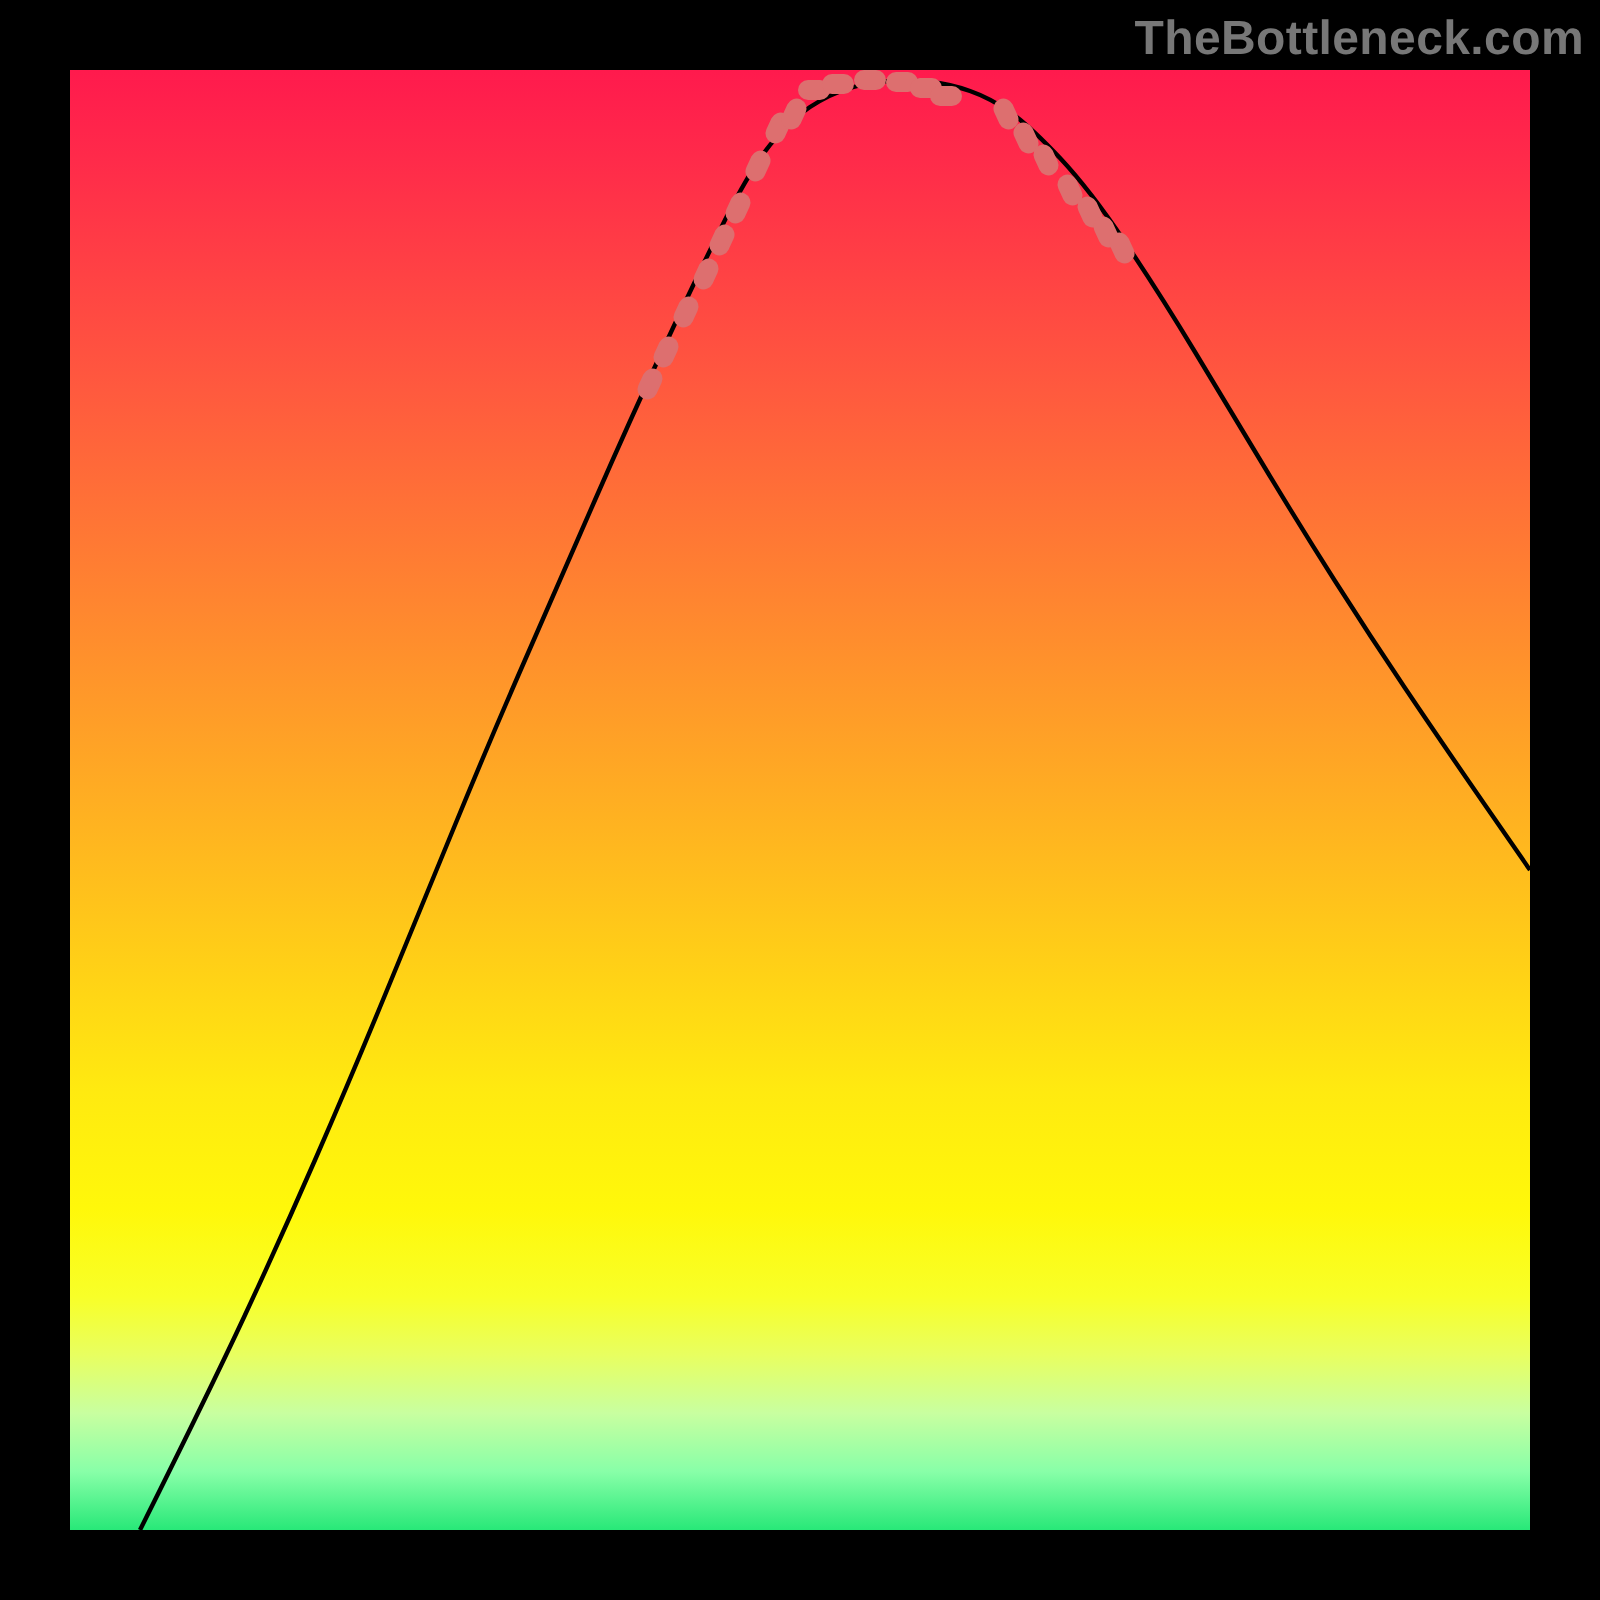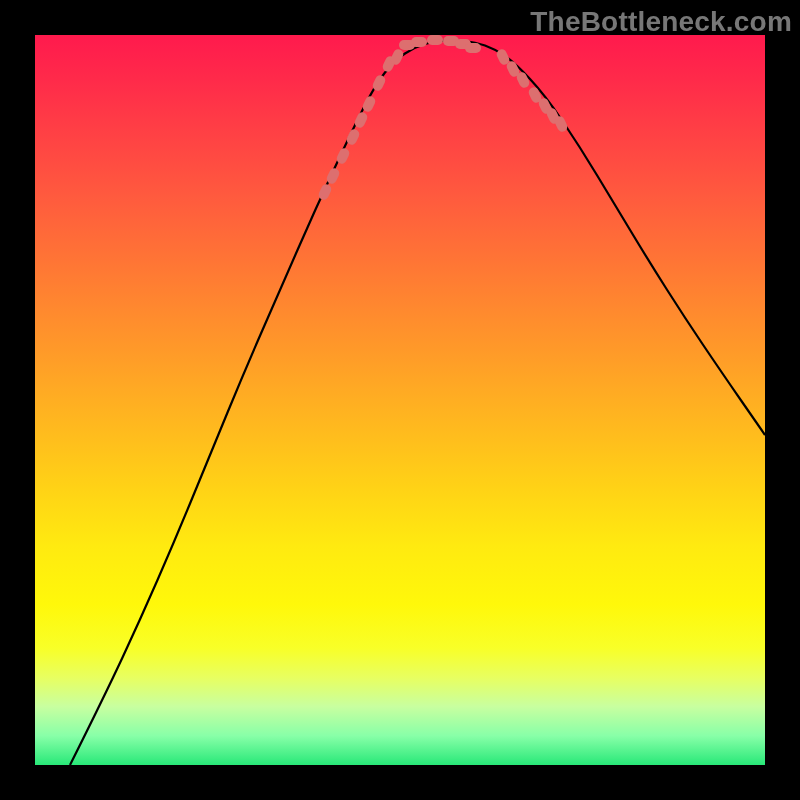--- a/index.html
+++ b/index.html
@@ -42,21 +42,21 @@
       #c8ffa0 92%,
       #88ffa8 96%,
       #28e878 100%
     );
   }
   .watermark {
     position: absolute;
     top: 6px;
     right: 8px;
     font-family: Arial, Helvetica, sans-serif;
-    font-size: 28px;
+    font-size: 24px;
     font-weight: 600;
     color: #777777;
     letter-spacing: 0.2px;
   }
   svg.curve {
     position: absolute;
     left: 0;
     top: 0;
     width: 730px;
     height: 730px;

